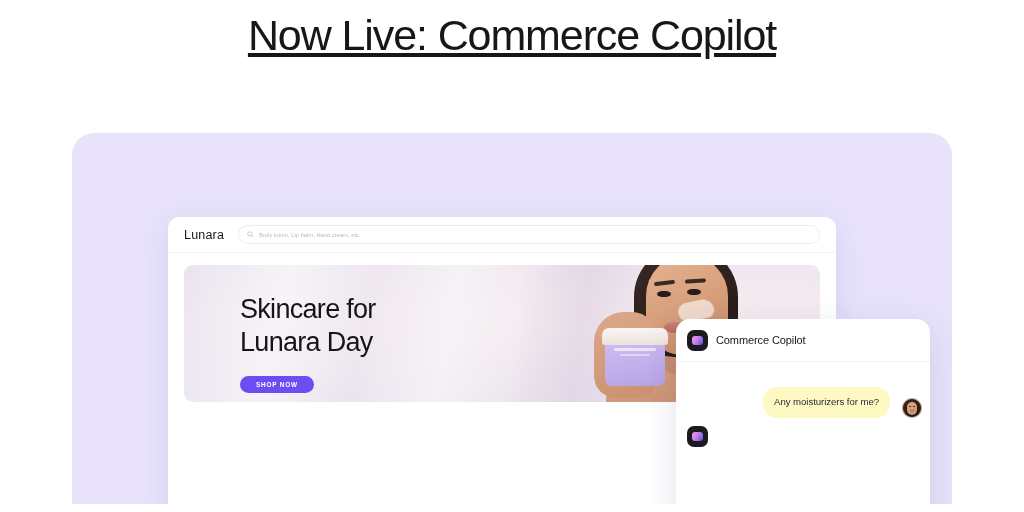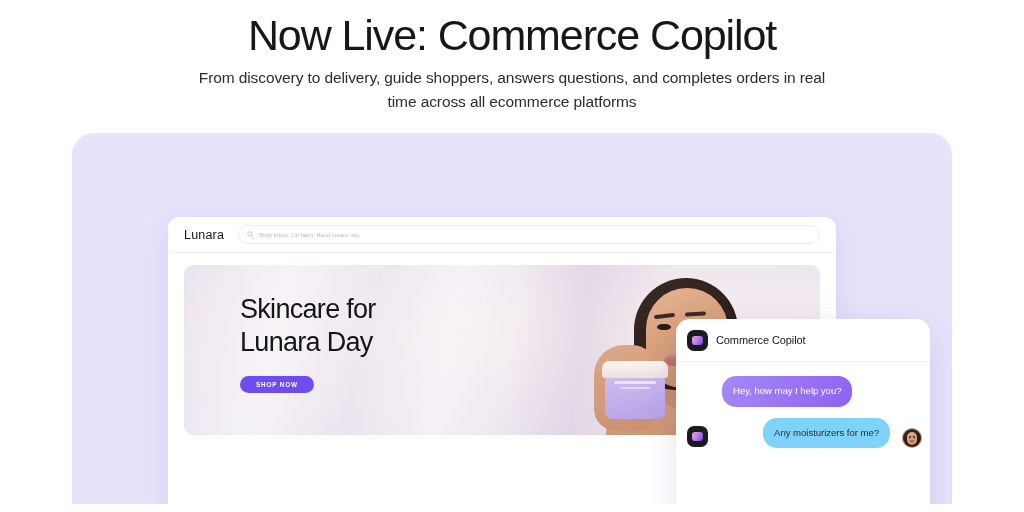--- a/index.html
+++ b/index.html
@@ -14,20 +14,21 @@
   .page { position: relative; width: 1024px; height: 512px; }
 
   
   .headline {
     position: absolute; left: 0; top: 8px; width: 1024px;
     text-align: center;
     font-size: 43px; line-height: 54px;
     letter-spacing: -1.1px;
     color: #17171a;
     font-weight: 400;
+    text-decoration: underline;
   }
   .subhead {
     position: absolute; left: 50%; top: 66px;
     transform: translateX(-50%);
     width: 640px; text-align: center;
     font-size: 15.5px; line-height: 24px;
     color: #2b2b31; font-weight: 400;
     letter-spacing: -0.1px;
   }
 
@@ -70,21 +71,21 @@
   .search-pill svg { flex: 0 0 auto; }
   .search-ph {
     font-size: 5.6px; color: #b9b6c4; white-space: nowrap;
     letter-spacing: .1px;
   }
 
   
   .hero {
     position: relative;
     margin: 12px 16px 12px 16px;
-    height: 170px;
+    height: 137px;
     border-radius: 9px;
     overflow: hidden;
     background:
       radial-gradient(120% 90% at 78% 40%, #f6eef0 0%, #efe7ef 45%, #e7e1ee 100%);
     padding-left: 20px;
   }
   .hero-drape {
     position: absolute; inset: 0;
     background:
       linear-gradient(103deg, rgba(255,255,255,.0) 0%, rgba(255,255,255,.55) 16%, rgba(255,255,255,.0) 30%),
@@ -215,21 +216,21 @@
     letter-spacing: -.05px;
     padding: 8px 11px;
     max-width: 172px;
     width: fit-content;
   }
   .bubble.bot {
     background: linear-gradient(118deg,#a689f7 0%,#8c62f3 100%);
     color: #ffffff;
   }
   .bubble.user {
-    background: #7dd3fc; color: #2c2c33;
+    background: #fef9c3; color: #2c2c33;
     margin-left: auto; margin-right: 26px;
   }
   .row { display: flex; align-items: flex-end; }
   .row + .row { margin-top: 11px; }
   .user-avatar {
     position: absolute; right: 8px;
     width: 20px; height: 20px; border-radius: 50%;
     overflow: hidden; flex: 0 0 auto;
     background: #c79a7b;
   }
@@ -247,21 +248,20 @@
   .ua-eye.l { left: 7px; top: 8px; }
   .ua-eye.r { left: 11px; top: 8px; }
   .ua-lip { position: absolute; left: 8px; top: 12px; width: 4px; height: 1.5px; background: #a9635a; border-radius: 1px; }
 </style>
 </head>
 <body>
 
 <div class="page">
 
   <div class="headline">Now Live: Commerce Copilot</div>
-  <div class="subhead">From discovery to delivery, guide shoppers, answers questions, and completes orders in real time across all ecommerce platforms</div>
 
   <div class="stage">
 
     <div class="store-card">
 
       <div class="store-topbar">
         <span class="brand">Lunara</span>
         <div class="search-pill">
           <svg width="7" height="7" viewBox="0 0 14 14">
             <circle cx="5.8" cy="5.8" r="4.3" fill="none" stroke="#b9b6c4" stroke-width="1.5"></circle>
@@ -312,21 +312,20 @@
       <div class="chat-head">
         <span class="chat-title">Commerce Copilot</span>
       </div>
 
       <div class="msgs">
 
         <div class="row">
           <div class="logo-badge floating" style="left:11px; top:64px;">
               <i></i>
             </div>
-          <div class="bubble bot">Hey, how may I help you?</div>
         </div>
 
         <div class="row">
           <div class="bubble user">Any moisturizers for me?</div>
           <div class="user-avatar">
             <span class="ua-hair"></span>
               <span class="ua-face"></span>
             <span class="ua-eye l"></span>
               <span class="ua-eye r"></span>
             <span class="ua-lip"></span>

